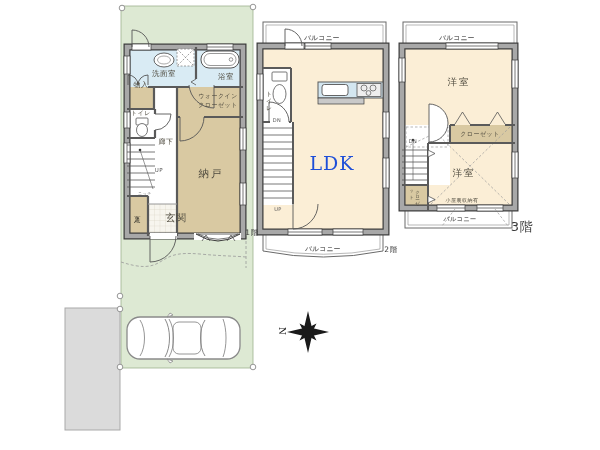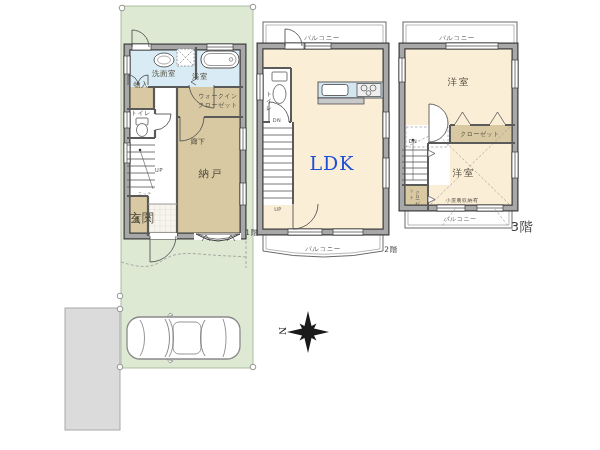--- a/index.html
+++ b/index.html
@@ -6,21 +6,21 @@
   .canvas{position:relative;width:600px;height:450px;background:#ffffff;overflow:hidden;
           font-family:"DejaVu Sans",sans-serif;}
   .canvas svg{position:absolute;left:0;top:0;}
   .lbl{position:absolute;transform:translate(-50%,-50%);white-space:nowrap;
        color:#4e4a3e;line-height:1;letter-spacing:0.5px;}
   .vert{writing-mode:vertical-rl;text-orientation:upright;letter-spacing:0;}
   .vert2{position:absolute;writing-mode:vertical-rl;text-orientation:upright;
          color:#4e4a3e;letter-spacing:0;}
   .ldk{font-family:"DejaVu Serif",serif;color:#1d4ed8;letter-spacing:1px;}
   .tag{color:#3a3a3a;}
-  .balc{color:#6b6b6b;}
+  .balc{color:#6b6b6b;font-weight:bold;}
   .north{position:absolute;transform:rotate(90deg);font-family:"DejaVu Serif",serif;
          color:#1a1a1a;}
 </style>
 </head>
 <body>
 
 <div class="canvas">
 
 <svg width="600" height="450" viewBox="0 0 600 450">
   <defs>
@@ -268,31 +268,31 @@
     </g>
     <g stroke="#555" stroke-width="0.8">
       <path d="M402,150 H428 M402,156 H428 M402,162 H428 M402,168 H428 M402,174 H428 M402,180 H428"></path>
       <circle cx="413" cy="140" r="1.2" fill="#333" stroke="none"></circle>
       <line x1="413" y1="140" x2="413" y2="180" stroke-width="0.6"></line>
     </g>
   </g>
 </svg>
 
 <span class="lbl" style="left:164px;top:74px;font-size:7.5px;">洗面室</span>
-<span class="lbl" style="left:200px;top:77px;font-size:7.5px;">浴室</span>
+<span class="lbl" style="left:226px;top:77px;font-size:7.5px;">浴室</span>
 <span class="lbl" style="left:141px;top:85px;font-size:7px;">物入</span>
 <span class="lbl" style="left:141px;top:113px;font-size:6px;">トイレ</span>
 <span class="lbl" style="left:218px;top:96px;font-size:6px;">ウォークイン</span>
 <span class="lbl" style="left:218px;top:104.5px;font-size:6px;">クローゼット</span>
-<span class="lbl" style="left:166px;top:142px;font-size:7px;margin-left:32px;">廊下</span>
+<span class="lbl" style="left:166px;top:142px;font-size:7px;">廊下</span>
 <span class="lbl" style="left:159px;top:171px;font-size:5.5px;color:#555;">UP</span>
 <span class="lbl" style="left:211px;top:173px;font-size:10.5px;letter-spacing:2px;">納戸</span>
 <span class="lbl" style="left:145px;top:194px;font-size:4px;color:#777;">ニッチ</span>
 <span class="lbl vert" style="left:137px;top:211px;font-size:6.5px;">下足入</span>
-<span class="lbl" style="left:142px;top:218px;font-size:12px;text-align:center;">玄関</span>
+<span class="lbl" style="left:176px;top:218px;font-size:10px;text-align:center;">玄関</span>
 <span class="lbl tag" style="left:252px;top:233px;font-size:7.5px;">1階</span>
 
 <span class="lbl balc" style="left:322px;top:38px;font-size:6.5px;">バルコニー</span>
 <span class="lbl vert" style="left:269px;top:97px;font-size:6px;">トイレ</span>
 <span class="lbl" style="left:277px;top:120px;font-size:5px;color:#555;">DN</span>
 <span class="lbl" style="left:278px;top:209px;font-size:5px;color:#555;">UP</span>
 <span class="lbl ldk" style="left:332px;top:163px;font-size:19px;">LDK</span>
 <span class="lbl balc" style="left:323px;top:249px;font-size:6.5px;">バルコニー</span>
 <span class="lbl tag" style="left:391px;top:250px;font-size:7.5px;text-align:right;">2階</span>
 

